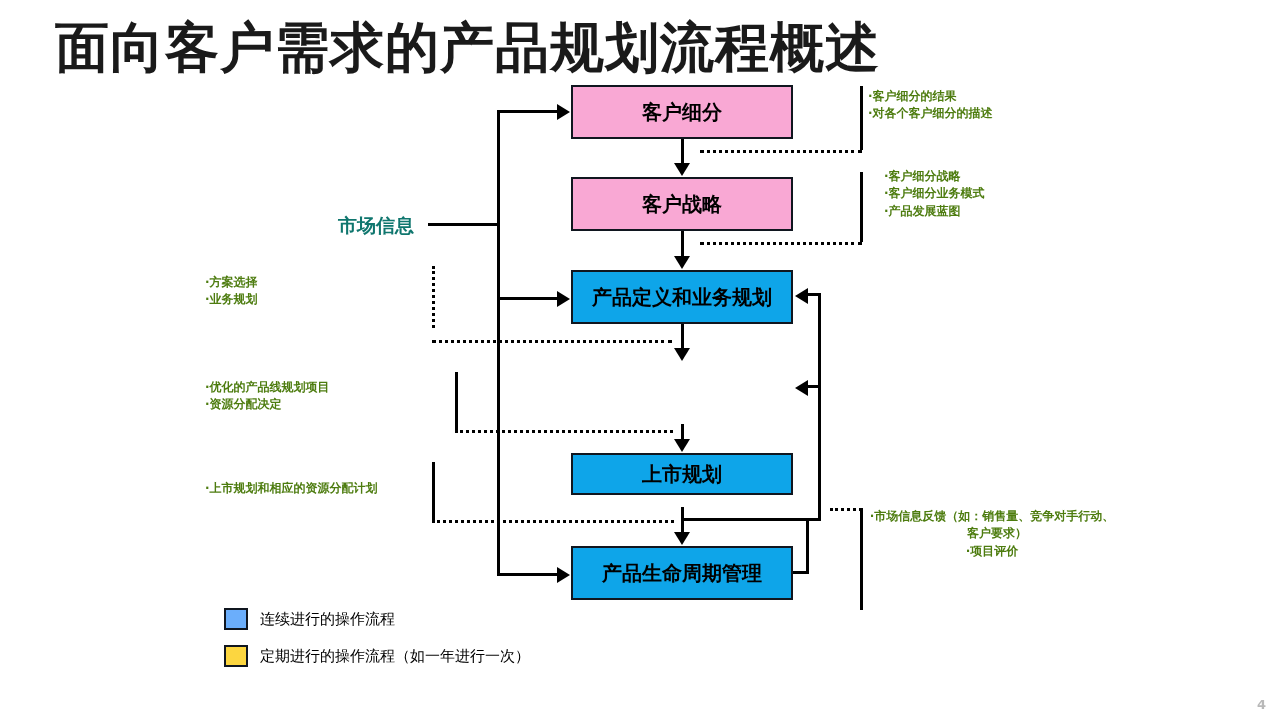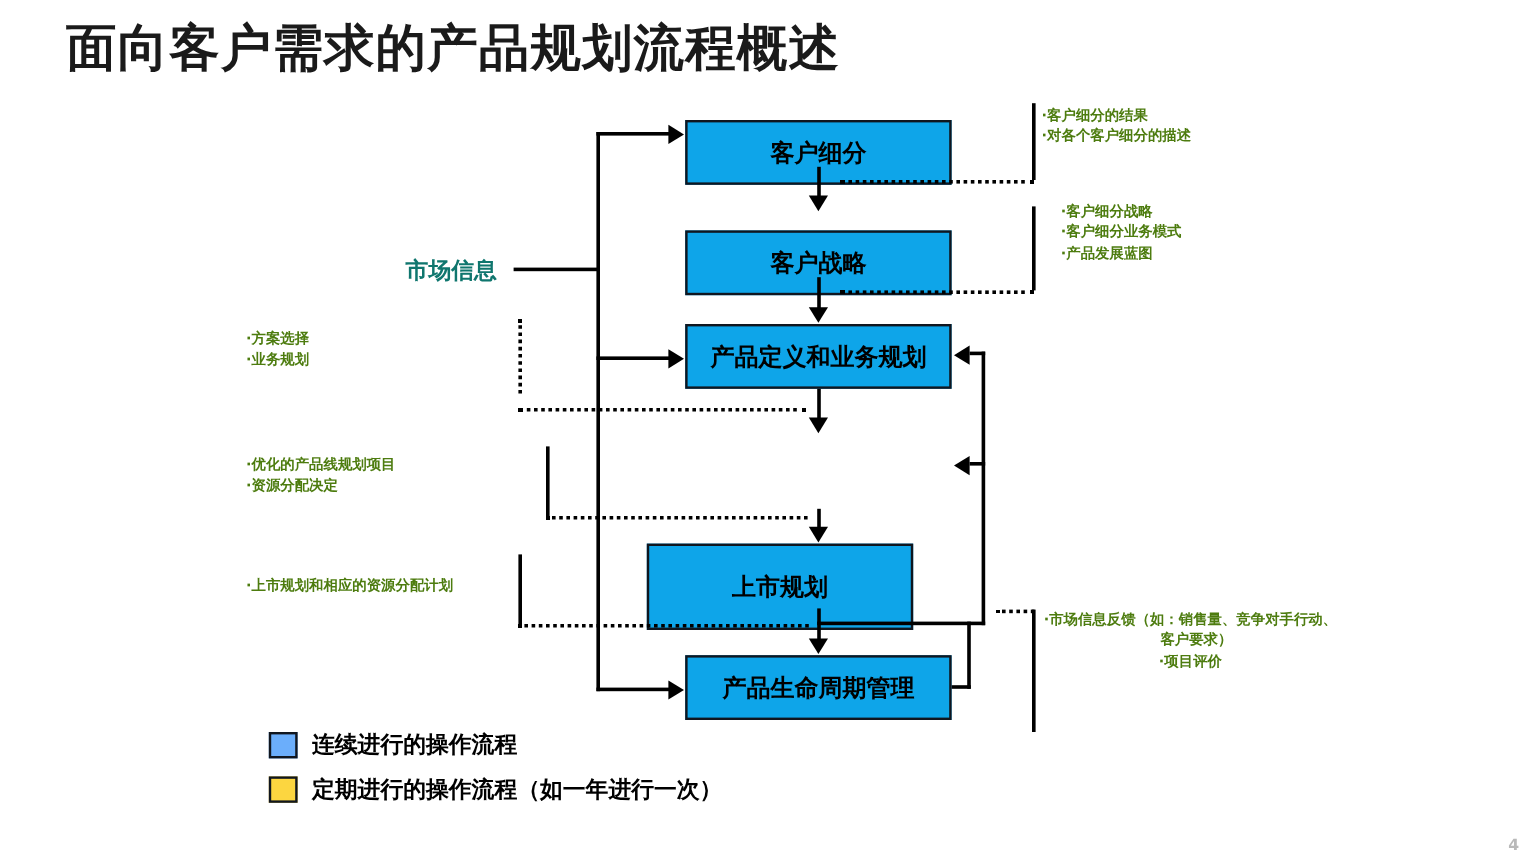--- a/index.html
+++ b/index.html
@@ -12,42 +12,42 @@
   #slide {
     position: relative;
     width: 1280px; height: 720px;
     background: #ffffff;
   }
 
   
   .slide-title {
     position: absolute;
     left: 55px; top: 12px;
-    font-size: 42px;
+    font-size: 54px;
     font-weight: bold;
     color: #1a1a1a;
     letter-spacing: 1px;
     white-space: nowrap;
   }
 
   
   .pbox {
     position: absolute;
     border: 2.5px solid #10161f;
     display: flex;
     align-items: center;
     justify-content: center;
     text-align: center;
     font-size: 20px;
     font-weight: bold;
     color: #000000;
     line-height: 1.15;
     padding: 2px 6px;
   }
-  .pbox.yellow { background: #0ea5e9; margin-top: 15px; }
+  .pbox.yellow { background: #f9a8d4; }
   .pbox.blue   { background: #0ea5e9; }
 
   
   .vline {
     position: absolute;
     background: #000000;
     width: 3px;
   }
   .hline {
     position: absolute;
@@ -113,22 +113,22 @@
     gap: 12px;
   }
   .legend-swatch {
     width: 24px; height: 22px;
     border: 2px solid #10161f;
     flex: 0 0 auto;
   }
   .legend-swatch.blue { background: #6BAEFB; }
   .legend-swatch.yellow { background: #FCD640; }
   .legend-text {
-    font-size: 19px;
-    font-weight: bold;
+    font-size: 15px;
+    font-weight: normal;
     color: #000000;
     white-space: nowrap;
   }
 
   
   .page-num {
     position: absolute;
     right: 14px; bottom: 8px;
     font-size: 13px;
     color: #b9b9b9;
@@ -163,21 +163,21 @@
 
   <div class="pbox yellow" style="left:571px; top:177px; width:222px; height:54px;">
     <span>客户战略</span>
   </div>
 
   <div class="pbox blue" style="left:571px; top:270px; width:222px; height:54px;">
     <span>产品定义和业务规划</span>
   </div>
 
 
-  <div class="pbox blue" style="left:539px; top:453px; width:222px; height:72px;">
+  <div class="pbox blue" style="left:571px; top:453px; width:222px; height:42px;">
     <span>上市规划</span>
   </div>
 
   <div class="pbox blue" style="left:571px; top:546px; width:222px; height:54px;">
     <span>产品生命周期管理</span>
   </div>
 
   <div class="vline" style="left:681px; top:139px; height:26px;"></div>
   <div class="arrow-d" style="left:674px; top:163px;"></div>
 

